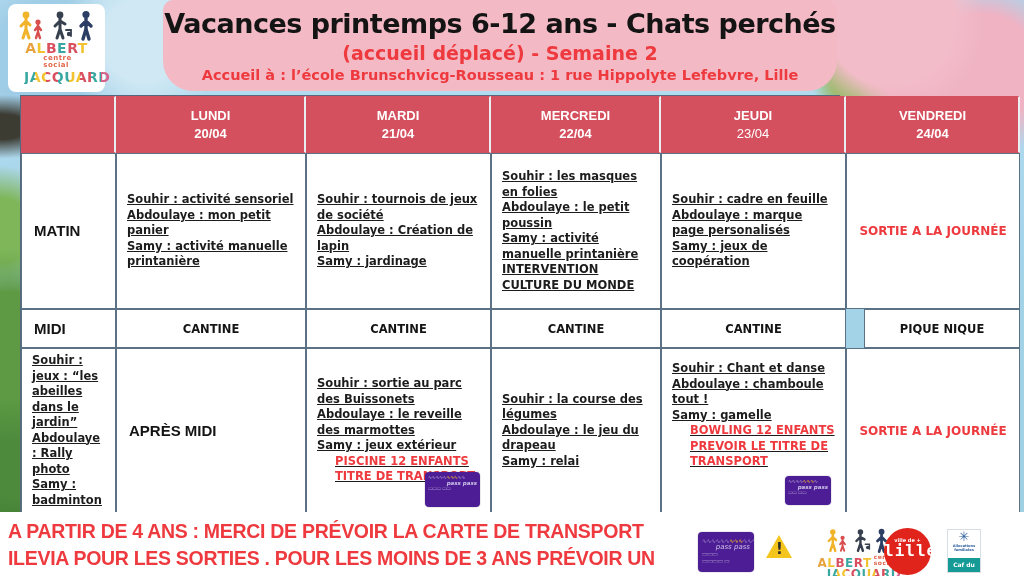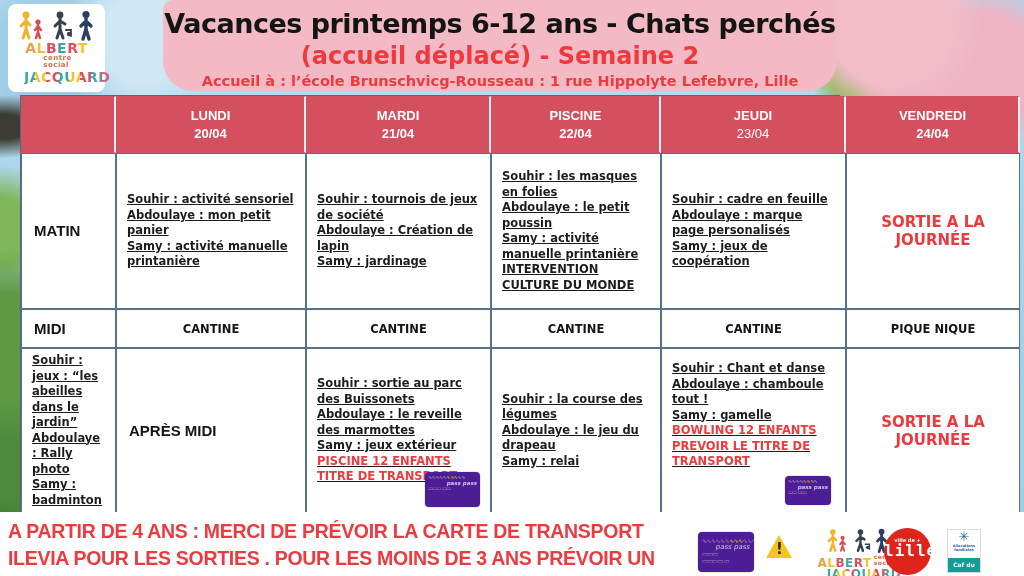--- a/index.html
+++ b/index.html
@@ -24,21 +24,21 @@
   }
   .pre { white-space:pre-line; }
 
   
   .banner {
     position:absolute; left:163px; top:0; width:674px; height:91px;
     background:#f3bac5; border-radius:10px 10px 30px 30px;
     text-align:center; padding-top:8px;
   }
   .banner .title { font-size:27px; font-weight:bold; color:#141414; letter-spacing:-0.5px; }
-  .banner .subtitle { font-size:24px; font-weight:bold; color:#ee3a3e; margin-top:3px; }
+  .banner .subtitle { font-size:19px; font-weight:bold; color:#ee3a3e; margin-top:3px; }
   .banner .address { font-size:14.5px; font-weight:bold; color:#ee3a3e; margin-top:3px; }
 
   
   .logo-card {
     position:absolute; left:8px; top:4px; width:97px; height:88px;
     background:#ffffff; border-radius:8px; padding:6px 4px 0 4px; text-align:center;
   }
   .logo-figures { display:block; margin:0 auto; }
   .logo-word { font-weight:bold; font-size:14px; line-height:13px; letter-spacing:0.5px; }
   .word-albert {
@@ -70,24 +70,24 @@
   .hcell .date-light { font-weight:normal; }
   .rlabel {
     display:flex; align-items:center; padding-left:12px;
     font-weight:bold; font-size:15px; color:#141414; line-height:20px;
     font-family:"Liberation Sans",sans-serif;
   }
   .activity {
     display:flex; flex-direction:column; justify-content:center;
     padding:6px 10px; font-size:11.5px; font-weight:bold; color:#1c1c1c; line-height:15.5px;text-decoration:underline;
   }
-  .alert-text { color:#ee3a3e; }
+  .alert-text { color:#ee3a3e;margin-left:18px; }
   .center-red {
     display:flex; align-items:center; justify-content:center; text-align:center;
-    color:#ee3a3e; font-weight:bold; font-size:15px; padding:4px;
+    color:#ee3a3e; font-weight:bold; font-size:12px; padding:4px;
   }
   .cantine {
     display:flex; align-items:center; justify-content:center;
     font-weight:bold; font-size:11.5px; color:#141414;
   }
   .pass-card {
     position:absolute; background:#4c1d95; border-radius:4px;
     box-shadow:0 0 0 1px rgba(0,0,0,0.08);
     overflow:hidden; padding:3px 3px;
   }
@@ -168,21 +168,21 @@
   <div class="hcell"></div>
   <div class="hcell">
     <div>LUNDI</div>
     <div>20/04</div>
   </div>
   <div class="hcell">
     <div>MARDI</div>
     <div>21/04</div>
   </div>
   <div class="hcell">
-    <div>PISCINE</div>
+    <div>MERCREDI</div>
     <div>22/04</div>
   </div>
   <div class="hcell">
     <div>JEUDI</div>
     <div class="date-light">23/04</div>
   </div>
   <div class="hcell">
     <div>VENDREDI</div>
     <div>24/04</div>
   </div>

